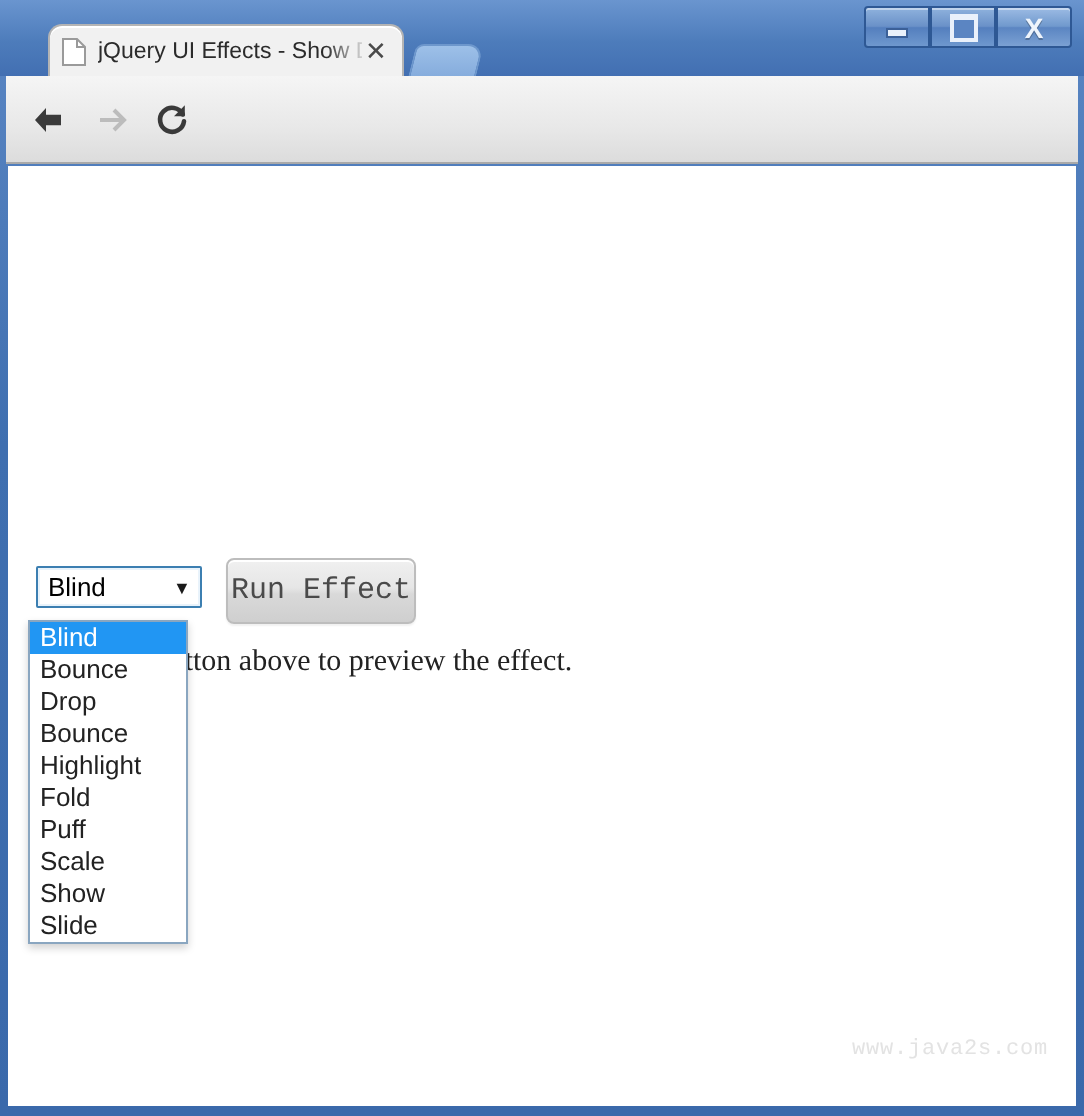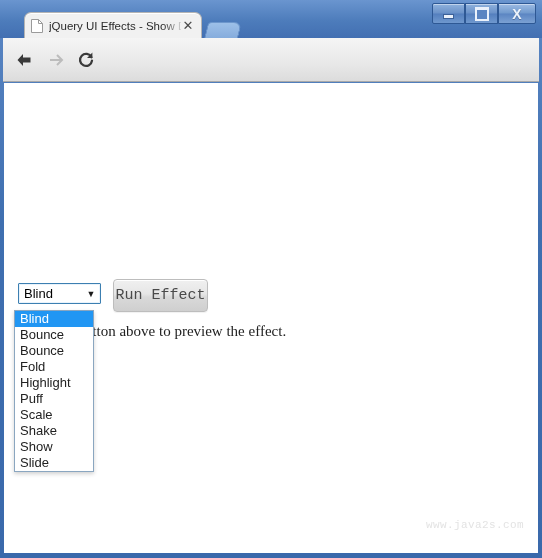--- a/index.html
+++ b/index.html
@@ -256,24 +256,24 @@
 
         <div class="demo-text">Click the button above to preview the effect.</div>
       </div>
 
       <div class="watermark">www.java2s.com</div>
     </div>
 
     <div class="dropdown-list" id="dropdown-list">
         <div class="dd-item selected">Blind</div>
         <div class="dd-item">Bounce</div>
+        <div class="dd-item">Drop</div>
         <div class="dd-item">Bounce</div>
+        <div class="dd-item">Highlight</div>
         <div class="dd-item">Fold</div>
-        <div class="dd-item">Highlight</div>
         <div class="dd-item">Puff</div>
         <div class="dd-item">Scale</div>
-        <div class="dd-item">Shake</div>
         <div class="dd-item">Show</div>
         <div class="dd-item">Slide</div>
       </div>
 
   </div>
 </div>
 
 </body></html>

